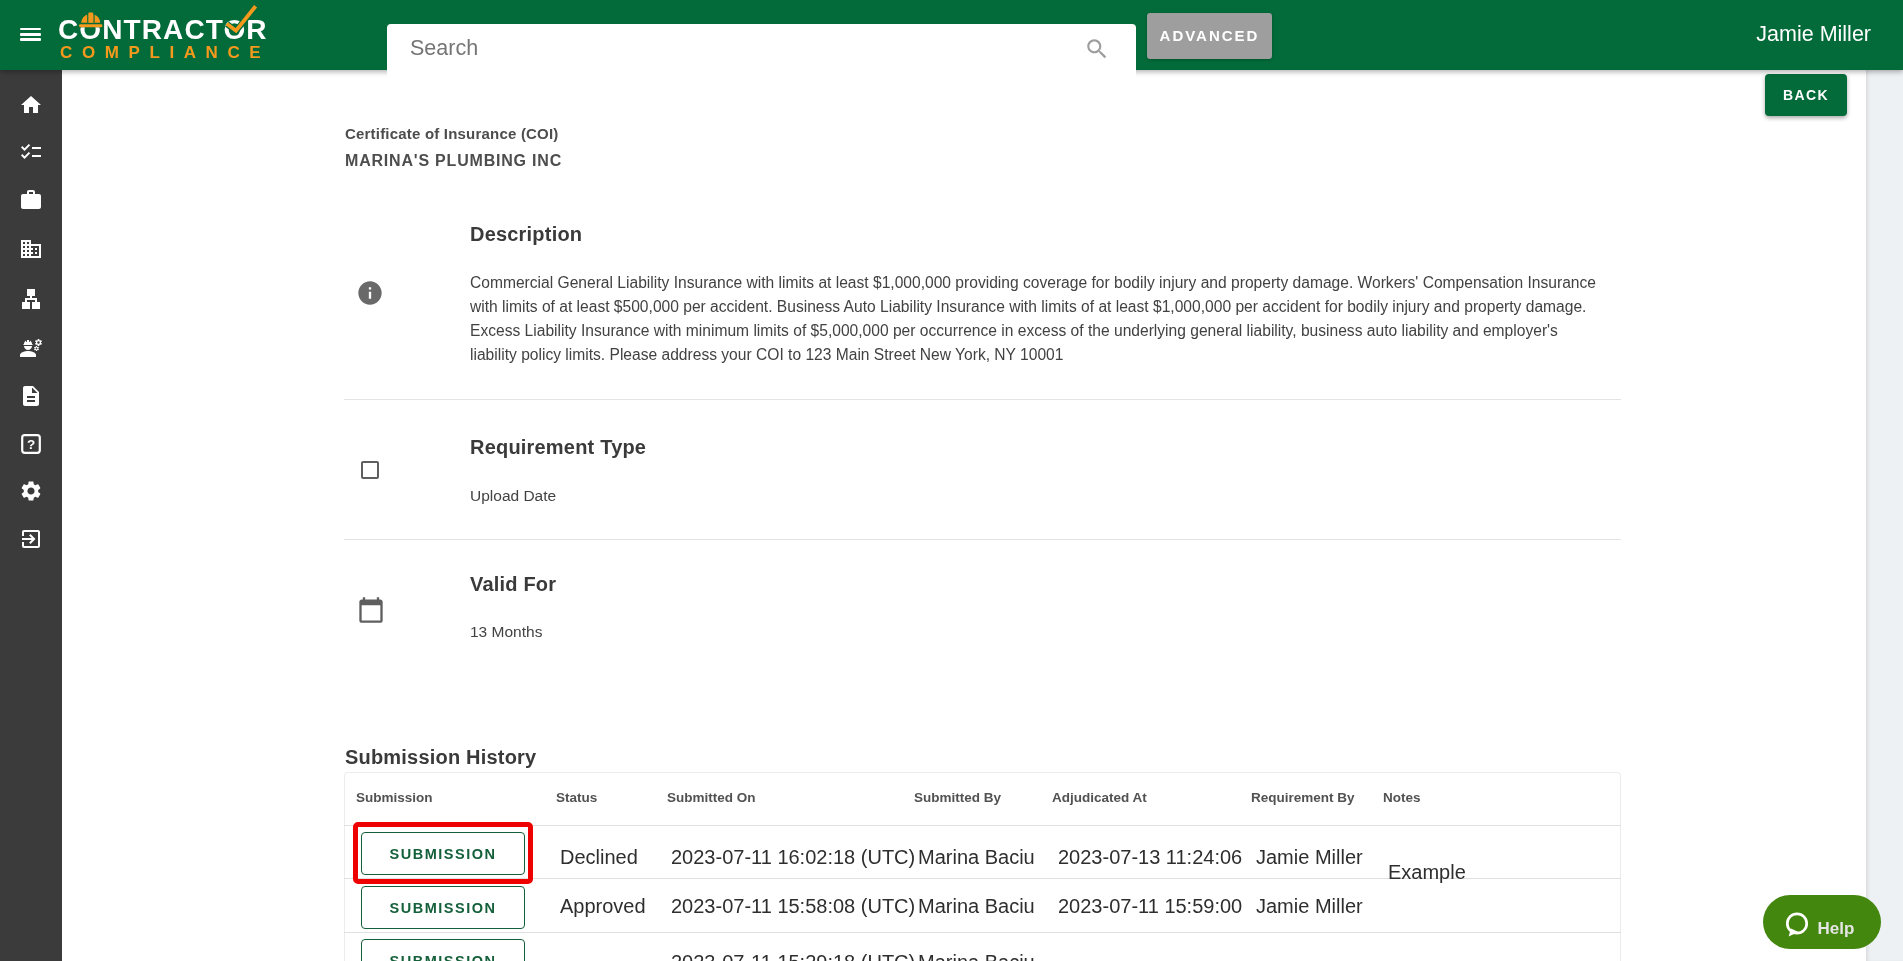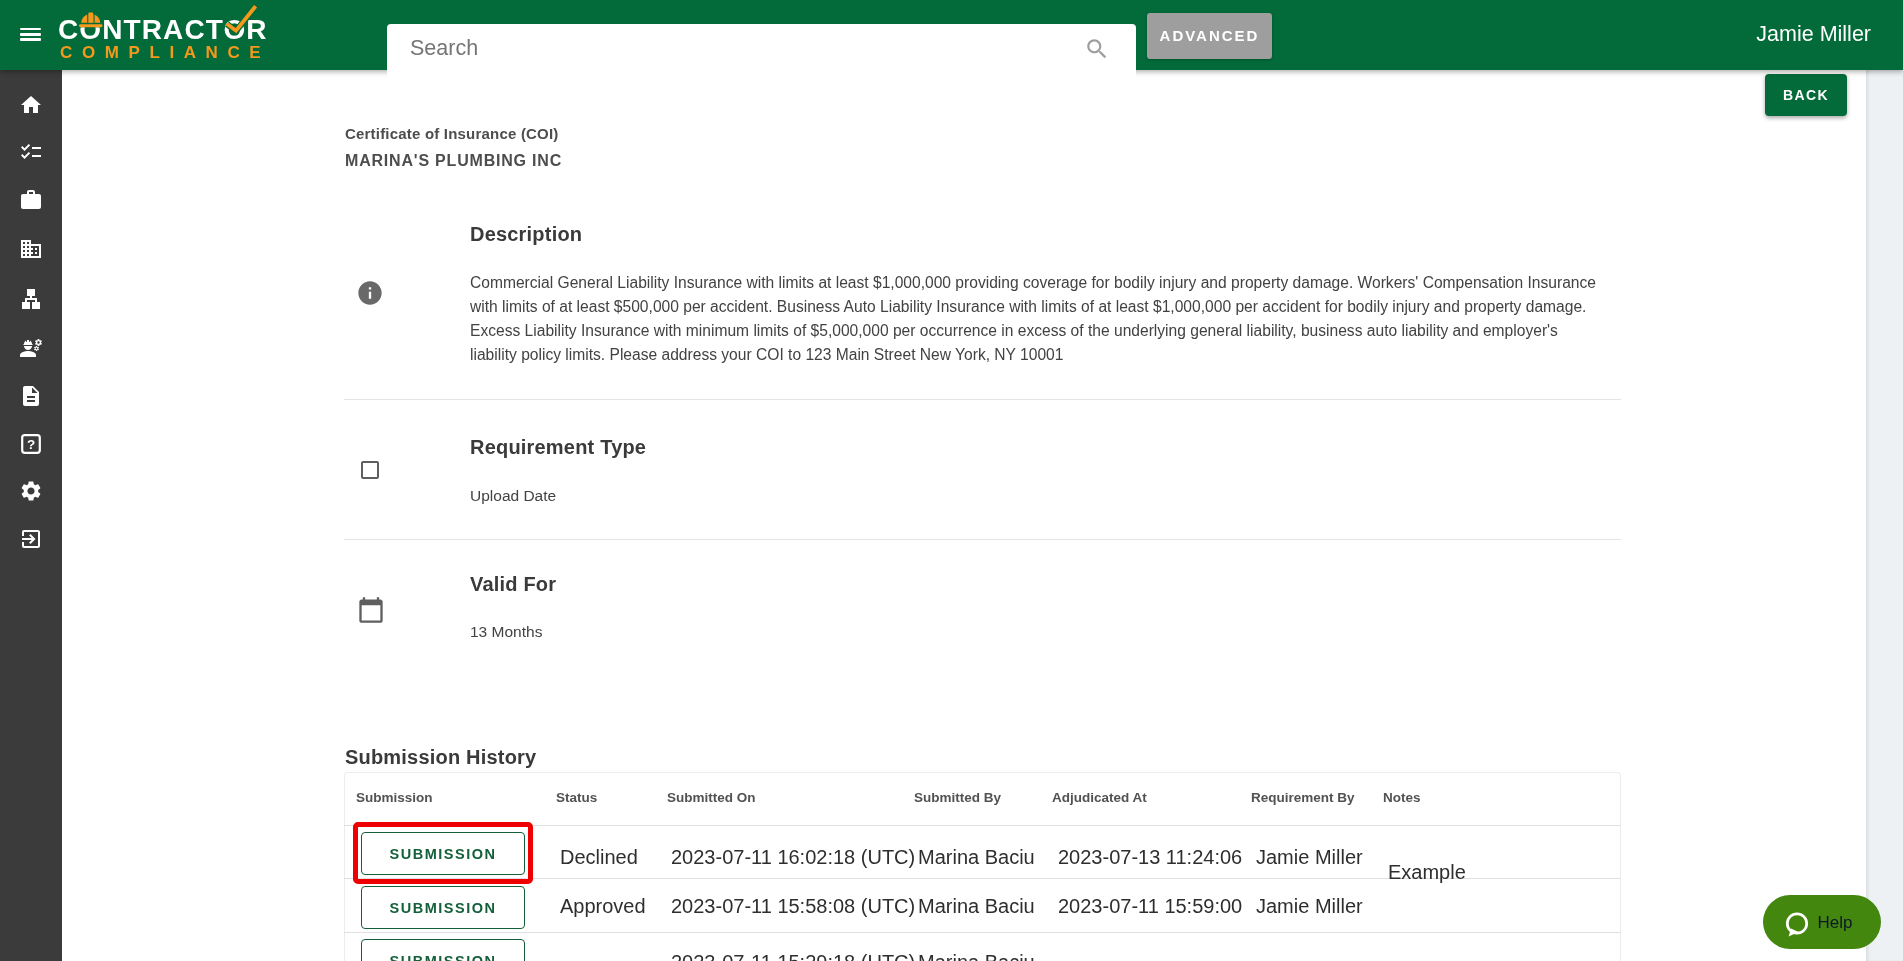--- a/index.html
+++ b/index.html
@@ -32,21 +32,21 @@
   .divider { left:344px; width:1277px; height:1px; background:#e4e4e4; }
   
   #tbl { left:344px; top:772px; width:1277px; height:189px; border:1px solid #ececec; border-bottom:none; border-radius:4px 4px 0 0; }
   .rowline { left:344px; width:1277px; height:1px; background:#e0e0e0; }
   .th { position:absolute; font-size:13.5px; font-weight:bold; color:#525252; }
   .td { position:absolute; font-size:20px; color:#2e2e2e; }
   .subbtn { position:absolute; left:361px; width:164px; height:43px; border:1px solid #14603a; border-radius:4px; color:#14603a; font-size:14.5px; font-weight:bold; letter-spacing:1.5px; text-align:center; line-height:42px; background:#fff; }
   #redbox { left:353px; top:822px; width:180px; height:62px; border:5px solid #ee0000; border-radius:5px; }
   
   #help { left:1763px; top:895px; width:118px; height:54px; background:#43870e; border-radius:27px; }
-  #help .txt { position:absolute; left:54.5px; top:18px; color:#0f172a; font-size:17px; font-weight:normal; }
+  #help .txt { position:absolute; left:54.5px; top:24px; color:#e5e5e5; font-size:17px; font-weight:bold; }
 </style>
 </head>
 <body>
 <div id="stage">
   <div class="abs" id="rightstrip"></div>
 
   <div class="abs" id="backbtn">BACK</div>
   <div class="abs" id="title">Certificate of Insurance (COI)</div>
   <div class="abs" id="subtitle">MARINA'S PLUMBING INC</div>
 

